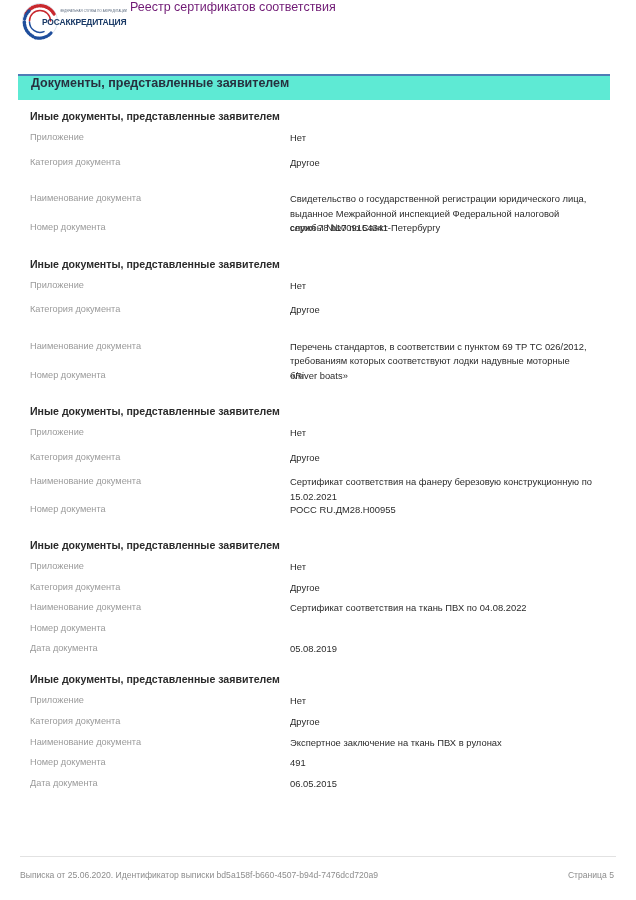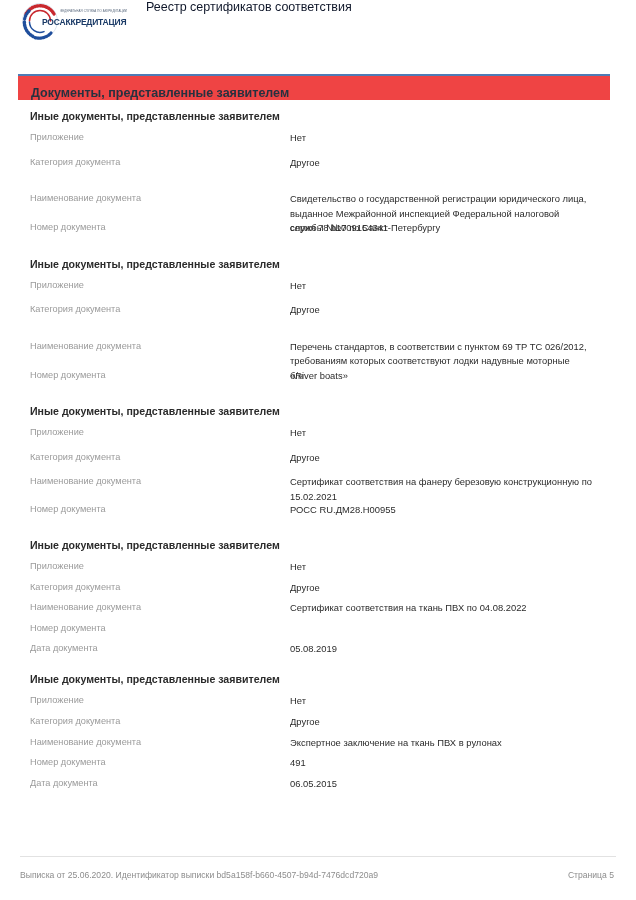--- a/index.html
+++ b/index.html
@@ -55,39 +55,39 @@
   .logo-supertext {
     position: absolute;
     left: 40px;
     top: 9px;
     font-size: 2.9px;
     letter-spacing: 0.1px;
     color: #55657a;
     white-space: nowrap;
   }
   .header-title {
-    margin-left: 26px;
+    margin-left: 10px;
     font-size: 12.5px;
-    color: #0f172a;
+    color: #701a75;
     font-weight: normal;
     white-space: nowrap;
   }
 
   
   .section-band {
     position: absolute;
     left: 18px;
     top: 74px;
     width: 592px;
     height: 26px;
-    background: #ef4444;
+    background: #5eead4;
     border-top: 2px solid #4f7cb5;
     box-sizing: border-box;
     display: flex;
-    align-items: flex-end;
+    align-items: flex-start;
   }
   .section-band-title {
     margin-left: 13px;
     font-size: 12.5px;
     font-weight: bold;
     color: #27313f;
     white-space: nowrap;
   }
 
   

